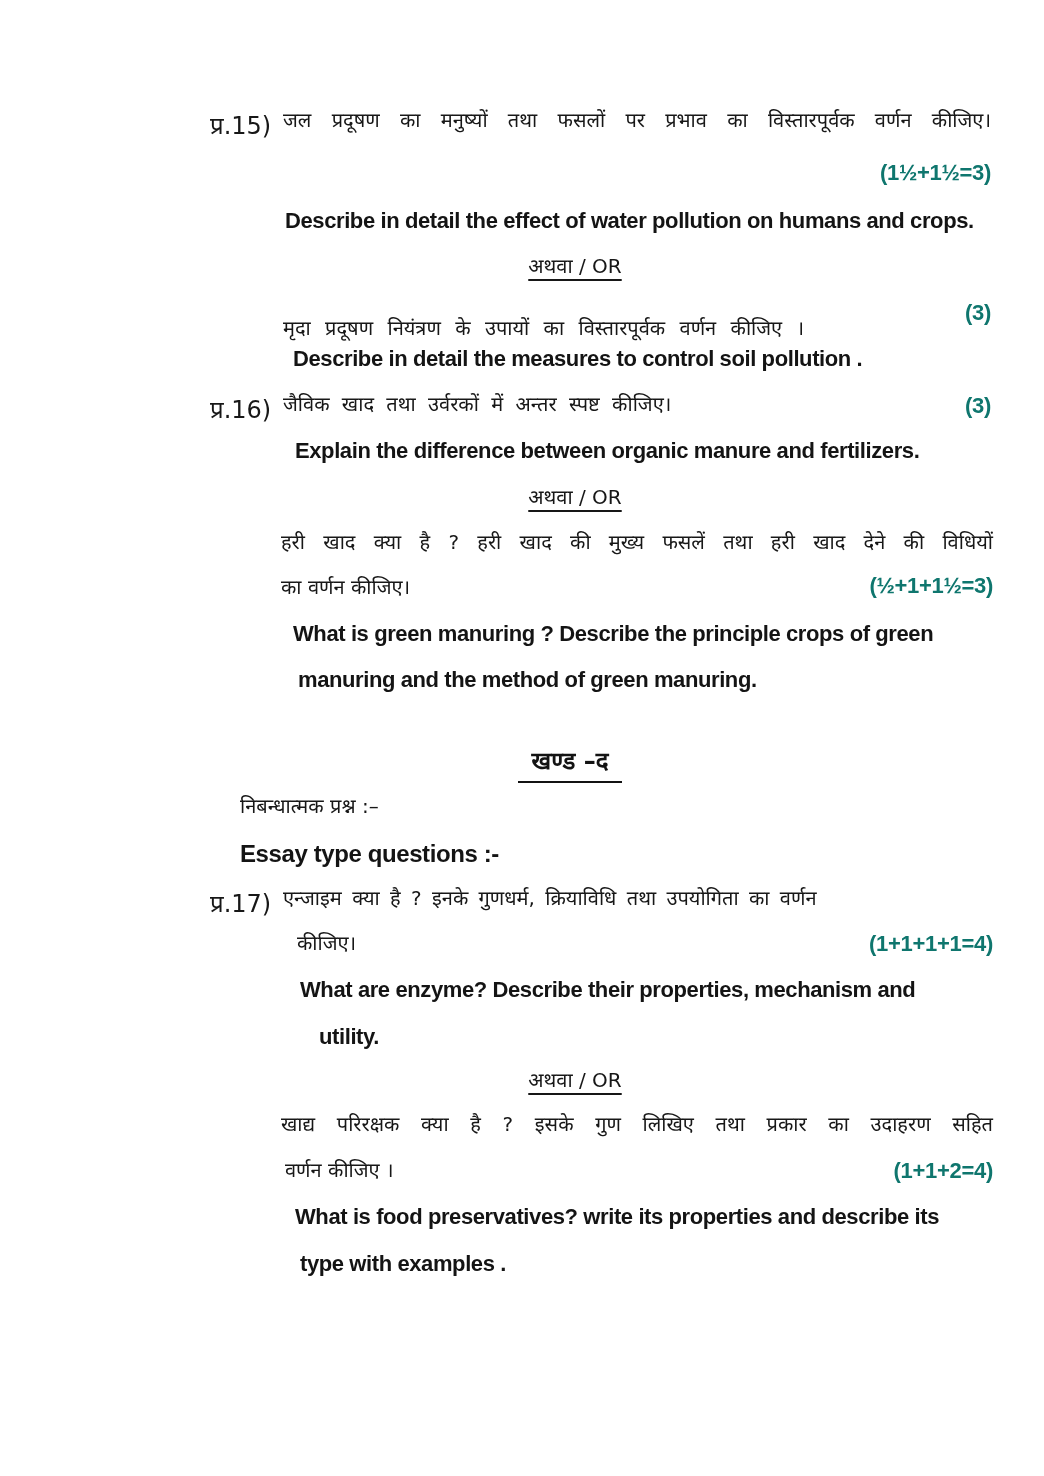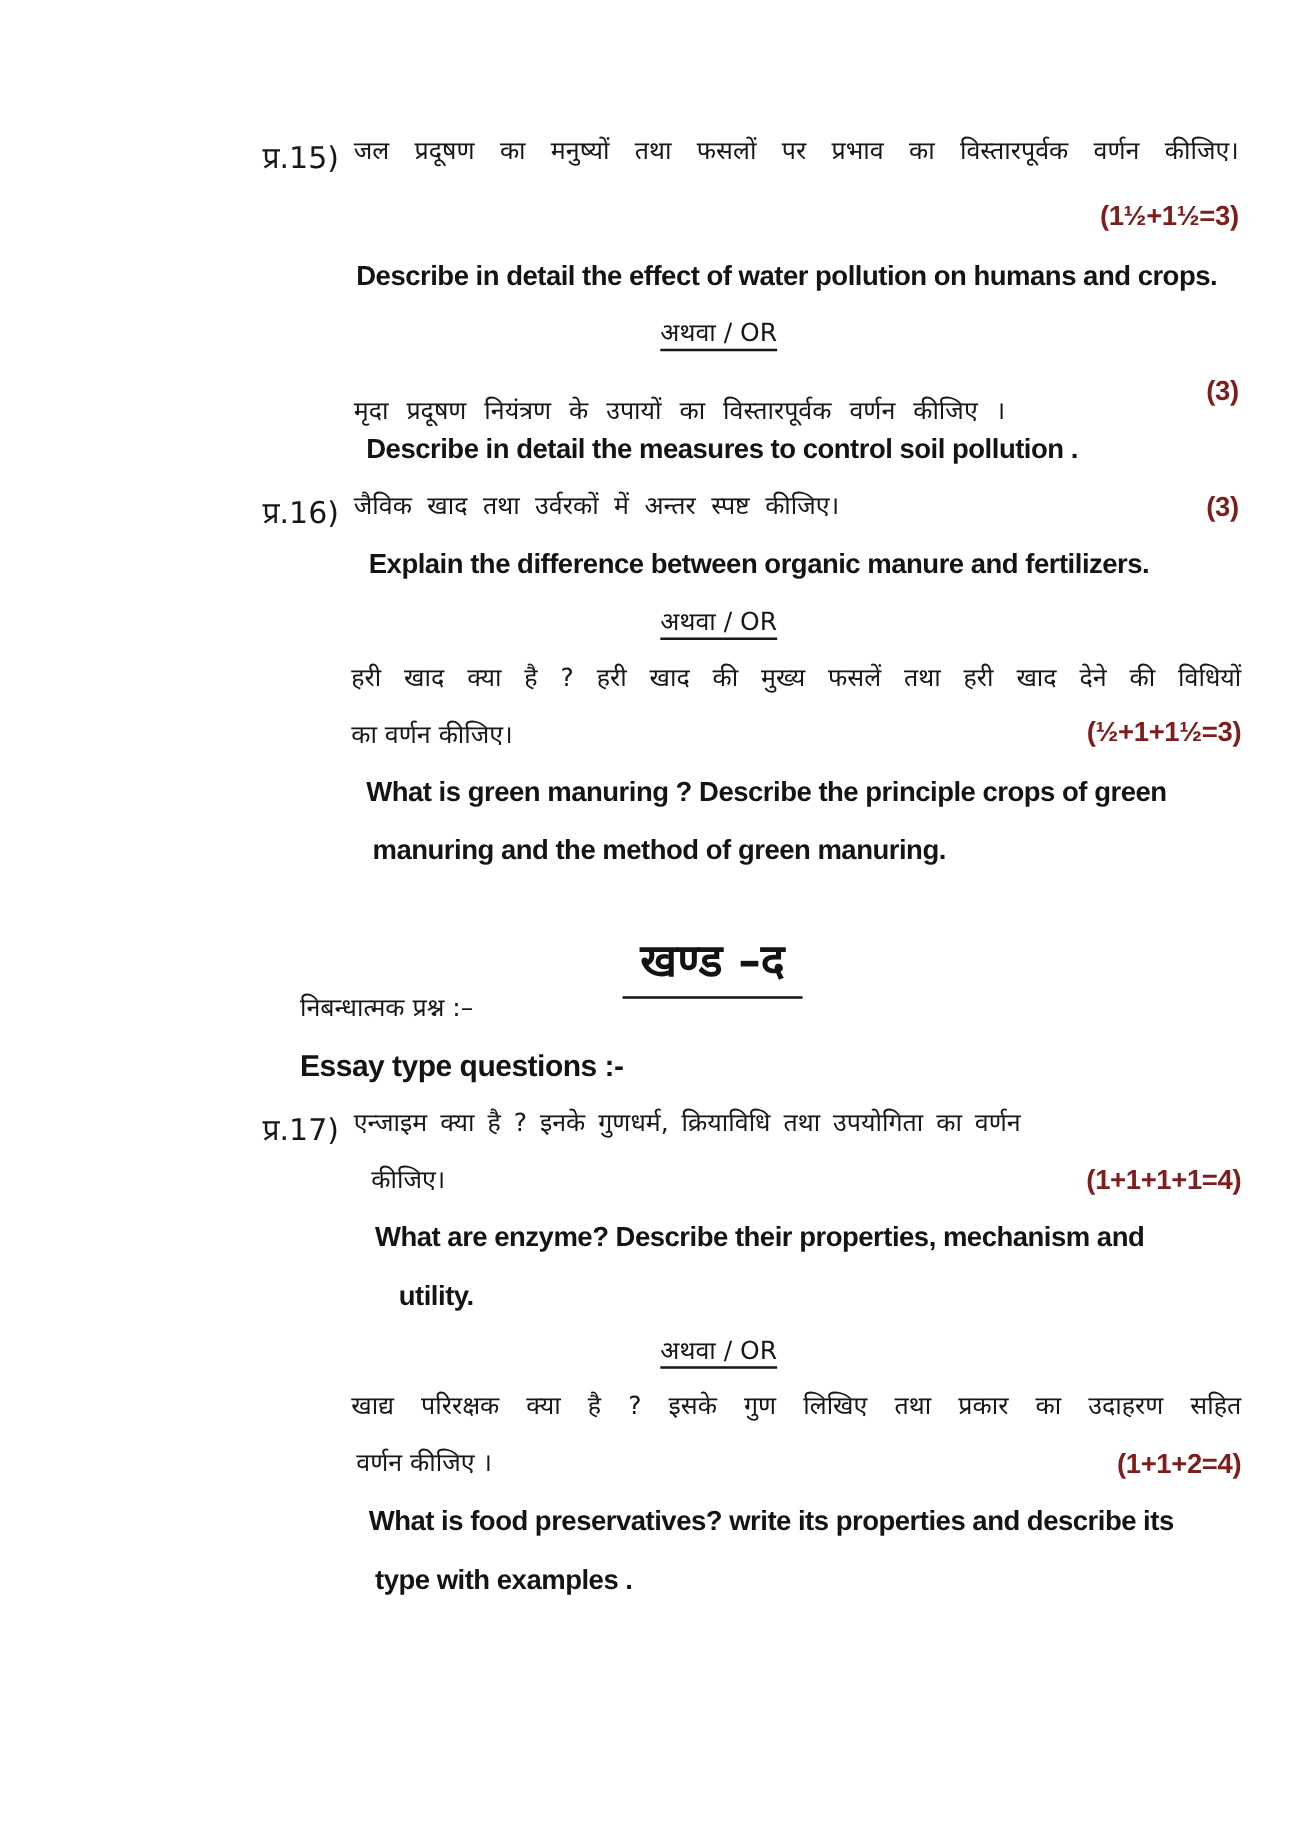--- a/index.html
+++ b/index.html
@@ -39,34 +39,34 @@
     font-size: 22px;
     letter-spacing: -0.4px;
     color: #141414;
   }
   .marks {
     font-family: "Liberation Sans", sans-serif;
     font-weight: 700;
     font-size: 22px;
     letter-spacing: -0.3px;
     text-align: right;
-    color: #7f1d1d;
+    color: #0f766e;
   }
   .or-divider {
     font-family: "DejaVu Sans", "Liberation Serif", sans-serif;
     font-size: 20px;
     text-align: center;
     text-decoration: underline;
     text-underline-offset: 6px;
     text-decoration-thickness: 2px;
     color: #171717;
   }
   .section-title {
     font-family: "DejaVu Sans", "Liberation Serif", sans-serif;
-    font-size: 36px;
+    font-size: 24px;
     font-weight: 700;
     text-align: center;
     color: #131313;
   }
   .section-title span {
     display: inline-block;
     border-bottom: 2.5px solid #131313;
     padding: 0 14px 5px 14px;
   }
   .ws6 { word-spacing: 6px; }

